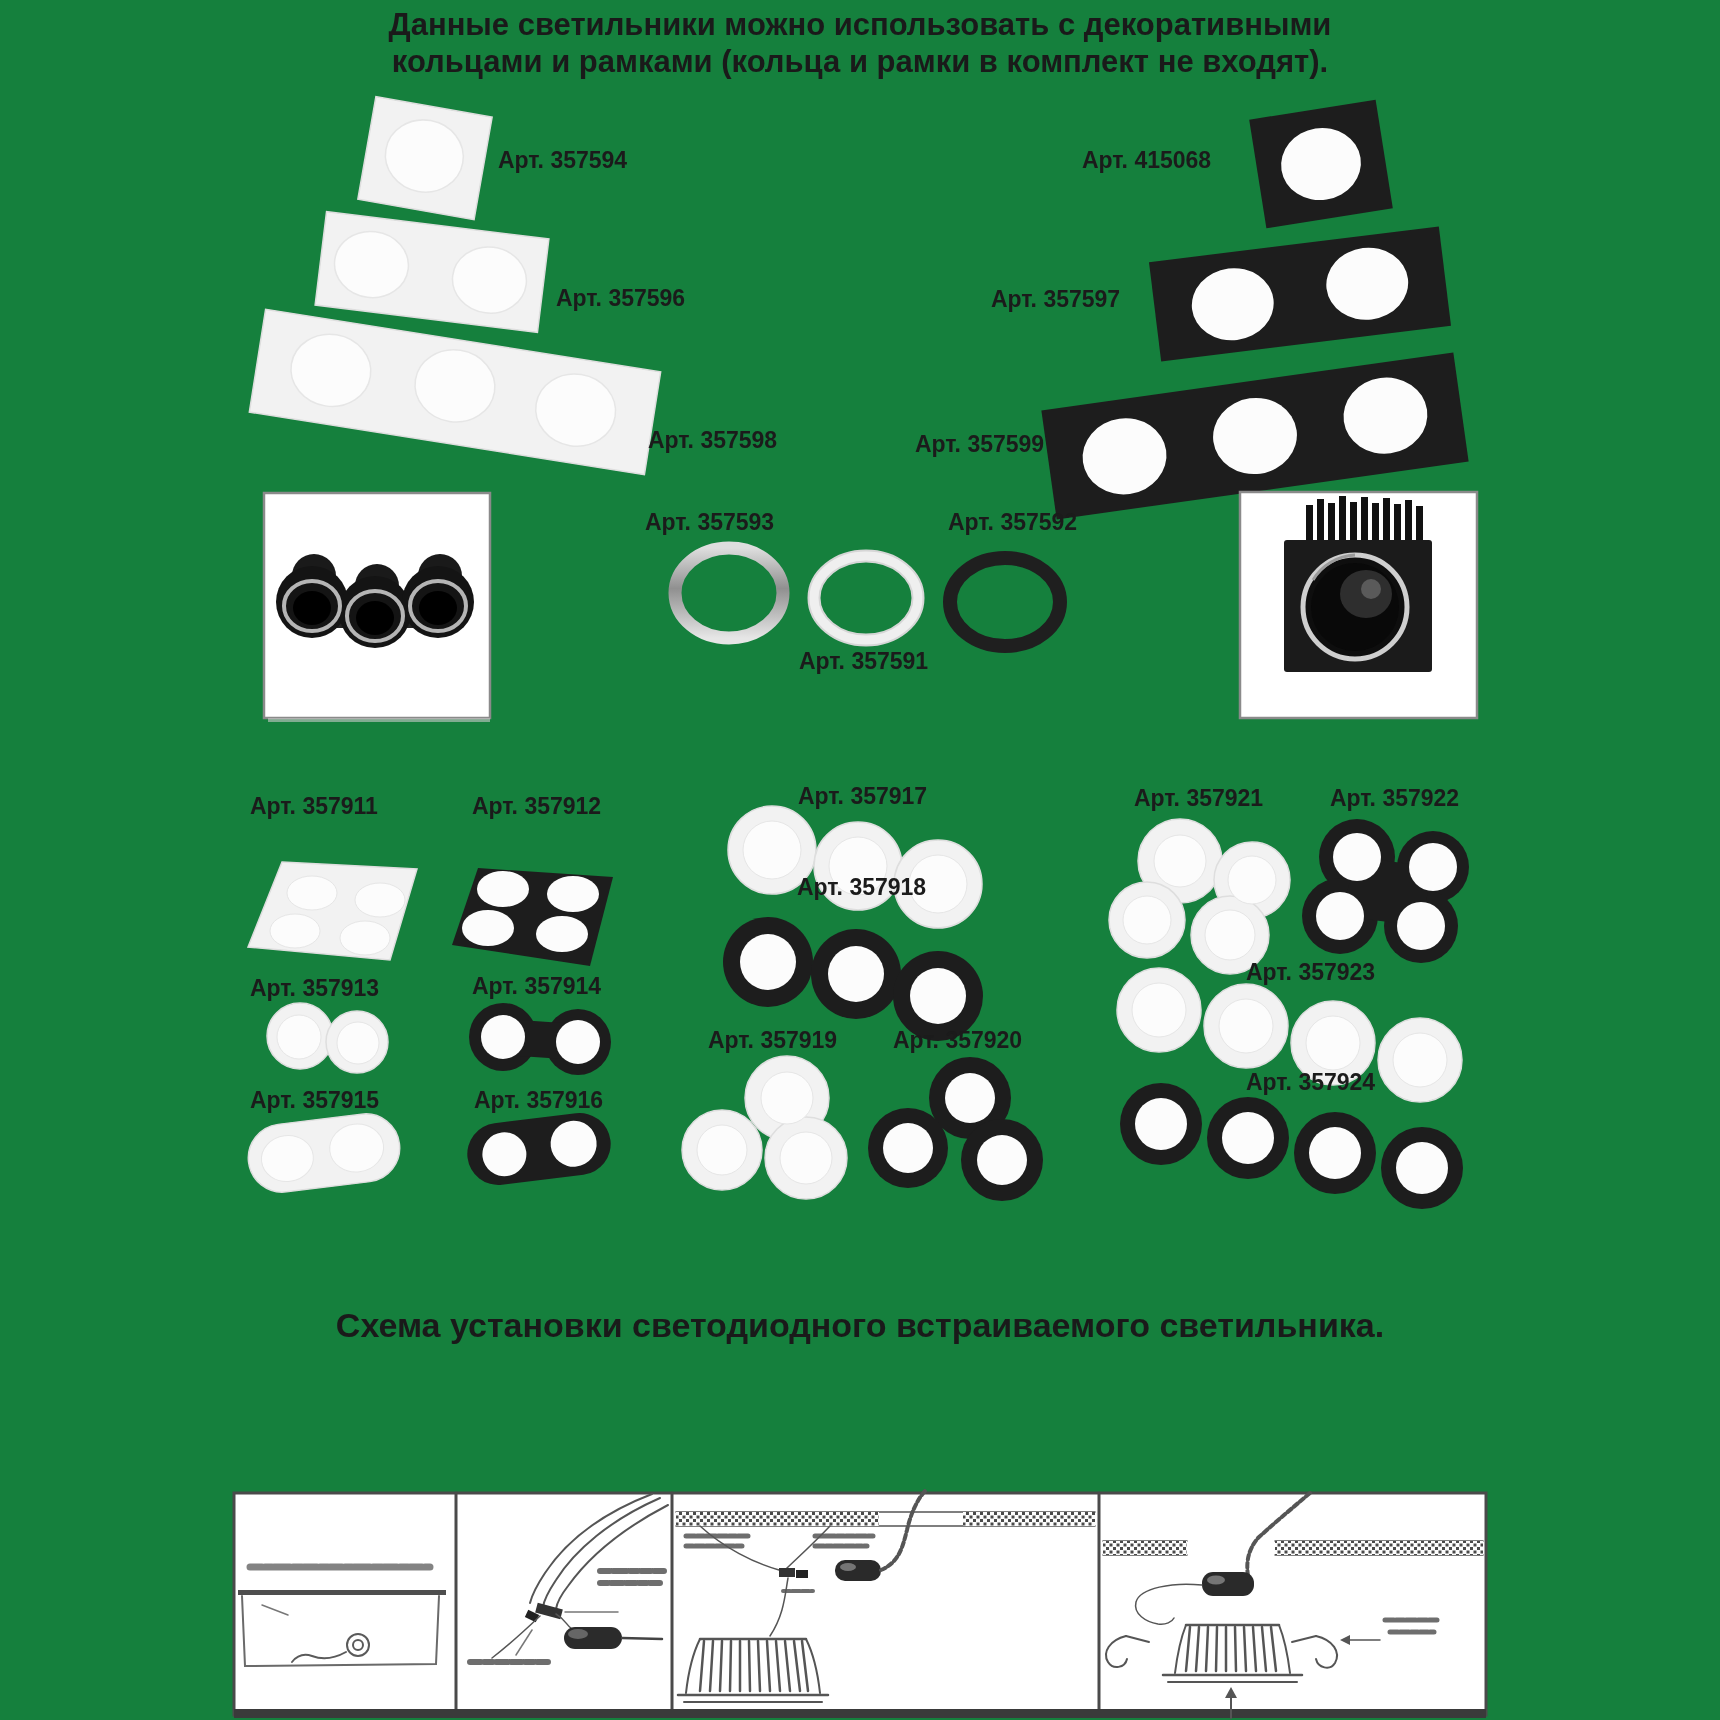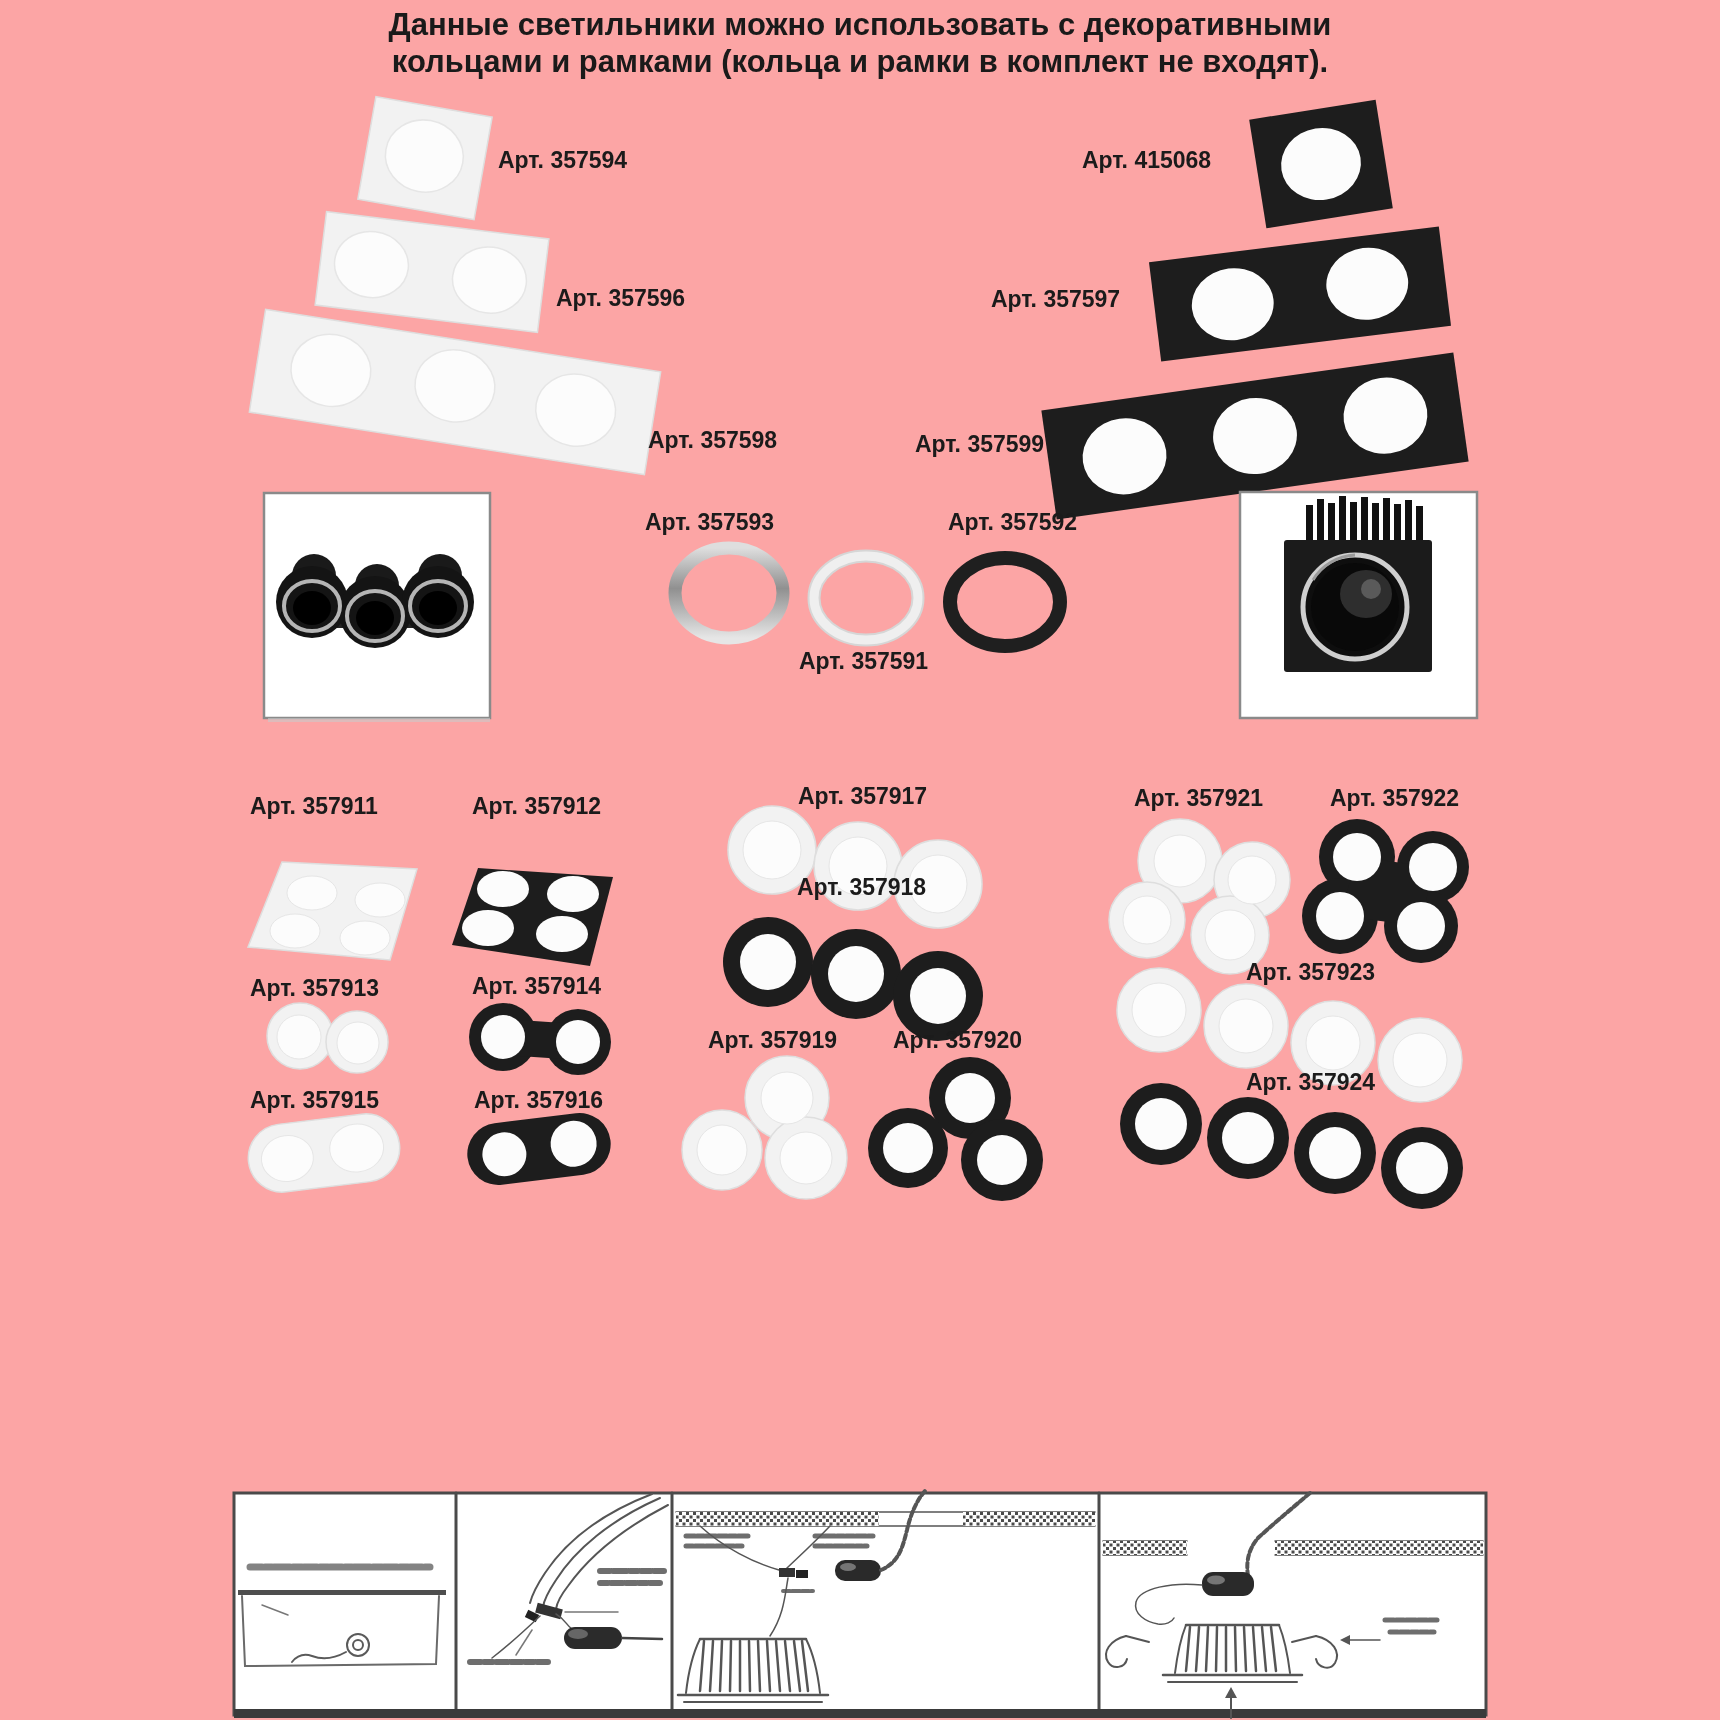--- a/index.html
+++ b/index.html
@@ -1,16 +1,16 @@
 <!DOCTYPE html>
 <html><head>
 <meta charset="utf-8">
 <style>
   html,body{margin:0;padding:0;background:#ffffff;}
-  .page{position:relative;width:1720px;height:1720px;background:#fca5a5;
+  .page{position:relative;width:1720px;height:1720px;background:#15803d;
         font-family:"Liberation Sans",sans-serif;overflow:hidden;}
   svg.layer{position:absolute;left:0;top:0;}
   .hdr{position:absolute;left:0;width:1720px;text-align:center;font-weight:bold;color:#1a1a1a;white-space:nowrap;}
   .hdr1{top:7px;font-size:31px;}
   .hdr2{top:44px;font-size:31px;}
   .hdr3{top:1306px;font-size:34px;}
   .lbl{position:absolute;font-weight:bold;font-size:23px;color:#1b1b1b;white-space:nowrap;}
 </style>
 </head>
 <body>
@@ -359,20 +359,21 @@
       <line x1="1385" y1="1620" x2="1439" y2="1620" stroke="#6e6e6e" stroke-width="5" stroke-dasharray="9 2 8 2 10 2"></line>
       <line x1="1390" y1="1632" x2="1434" y2="1632" stroke="#6e6e6e" stroke-width="5" stroke-dasharray="8 2 9 2 7 2"></line>
       <line x1="1380" y1="1640" x2="1348" y2="1640" stroke="#555555" stroke-width="1.5"></line>
       <polygon points="1340,1640 1350,1635 1350,1645" fill="#555555"></polygon>
     </g>
   </g>
 </svg>
 
 <div class="hdr hdr1">Данные светильники можно использовать с декоративными</div>
 <div class="hdr hdr2">кольцами и рамками (кольца и рамки в комплект не входят).</div>
+<div class="hdr hdr3">Схема установки светодиодного встраиваемого светильника.</div>
 
 <div class="lbl" style="left:498px;top:147px">Арт. 357594</div>
 <div class="lbl" style="left:556px;top:285px">Арт. 357596</div>
 <div class="lbl" style="left:648px;top:427px">Арт. 357598</div>
 <div class="lbl" style="left:1082px;top:147px">Арт. 415068</div>
 <div class="lbl" style="left:991px;top:286px">Арт. 357597</div>
 <div class="lbl" style="left:915px;top:431px">Арт. 357599</div>
 <div class="lbl" style="left:645px;top:509px">Арт. 357593</div>
 <div class="lbl" style="left:948px;top:509px">Арт. 357592</div>
 <div class="lbl" style="left:799px;top:648px">Арт. 357591</div>

